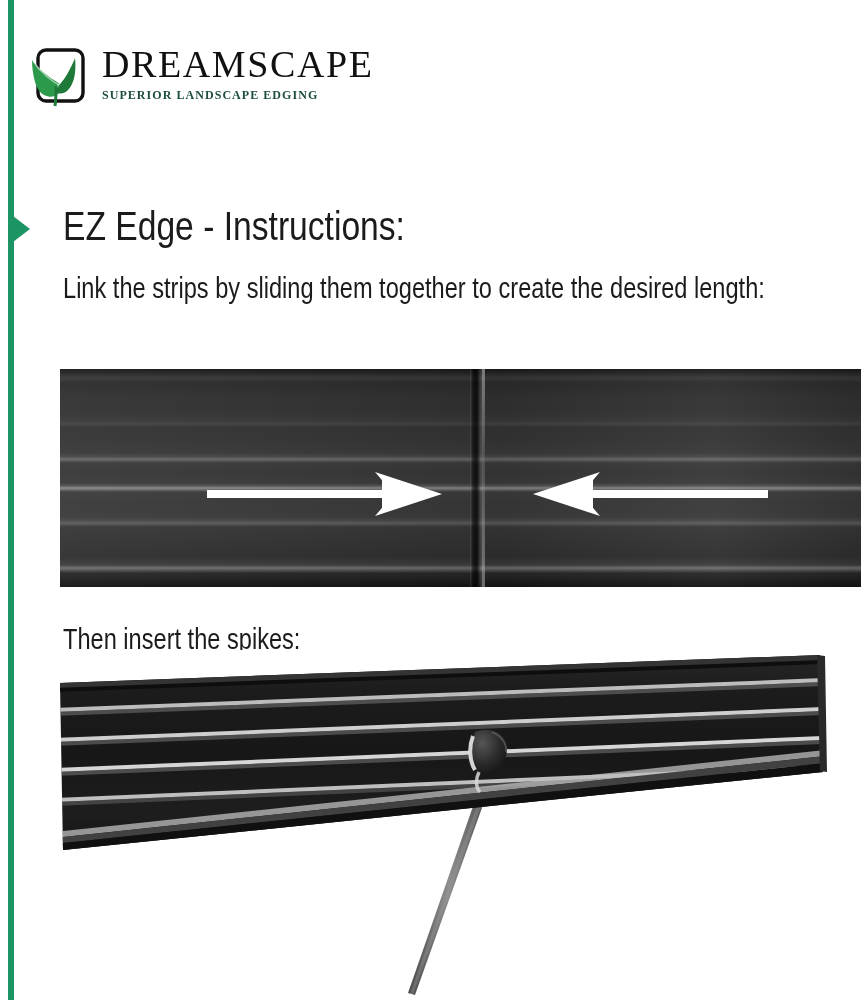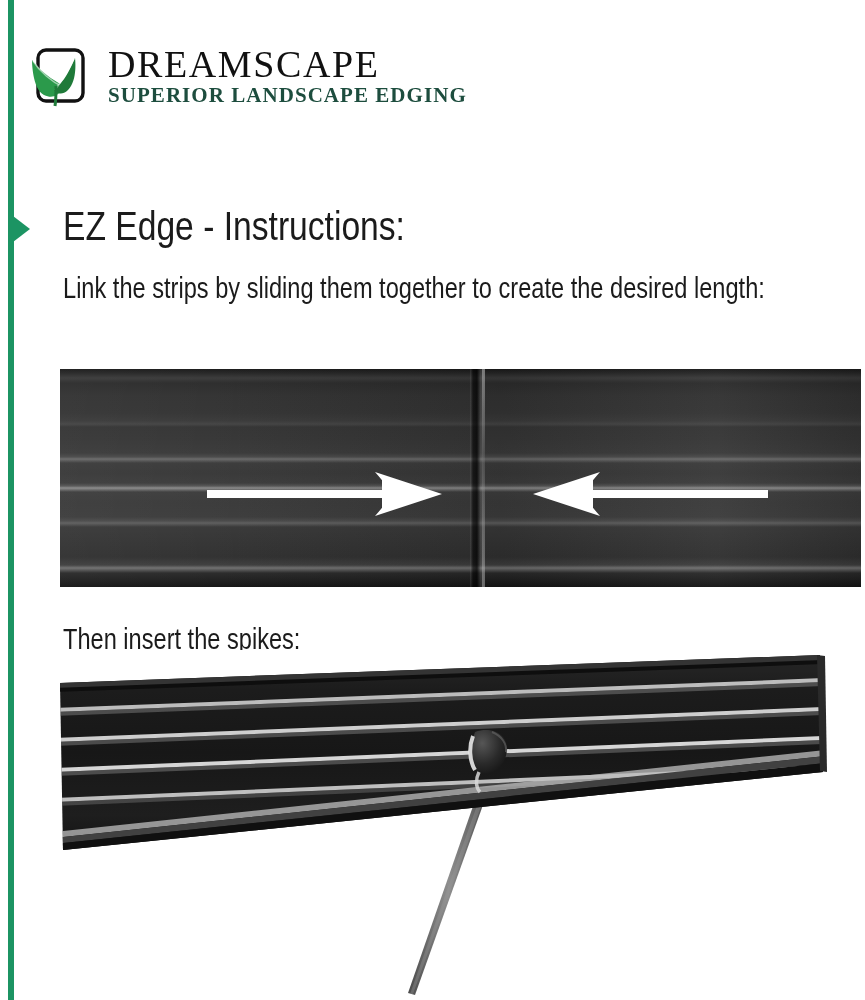--- a/index.html
+++ b/index.html
@@ -46,36 +46,36 @@
   }
   #logo-mark {
     position: absolute;
     left: 0;
     top: 4px;
     width: 56px;
     height: 62px;
   }
   #logo-text {
     position: absolute;
-    left: 78px;
+    left: 72px;
     top: 0px;
     width: 340px;
   }
   #brand-name {
     font-family: "Liberation Serif", "DejaVu Serif", serif;
     font-size: 38px;
     letter-spacing: 1.6px;
     color: #111111;
     line-height: 44px;
     white-space: nowrap;
     font-weight: 400;
   }
   #brand-tagline {
     font-family: "Liberation Serif", "DejaVu Serif", serif;
-    font-size: 21px;
+    font-size: 12px;
     letter-spacing: 1.05px;
     color: #1d4d3e;
     line-height: 20px;
     white-space: nowrap;
     font-weight: 700;
     margin-top: -1px;
   }
 
   
   .narrow {

